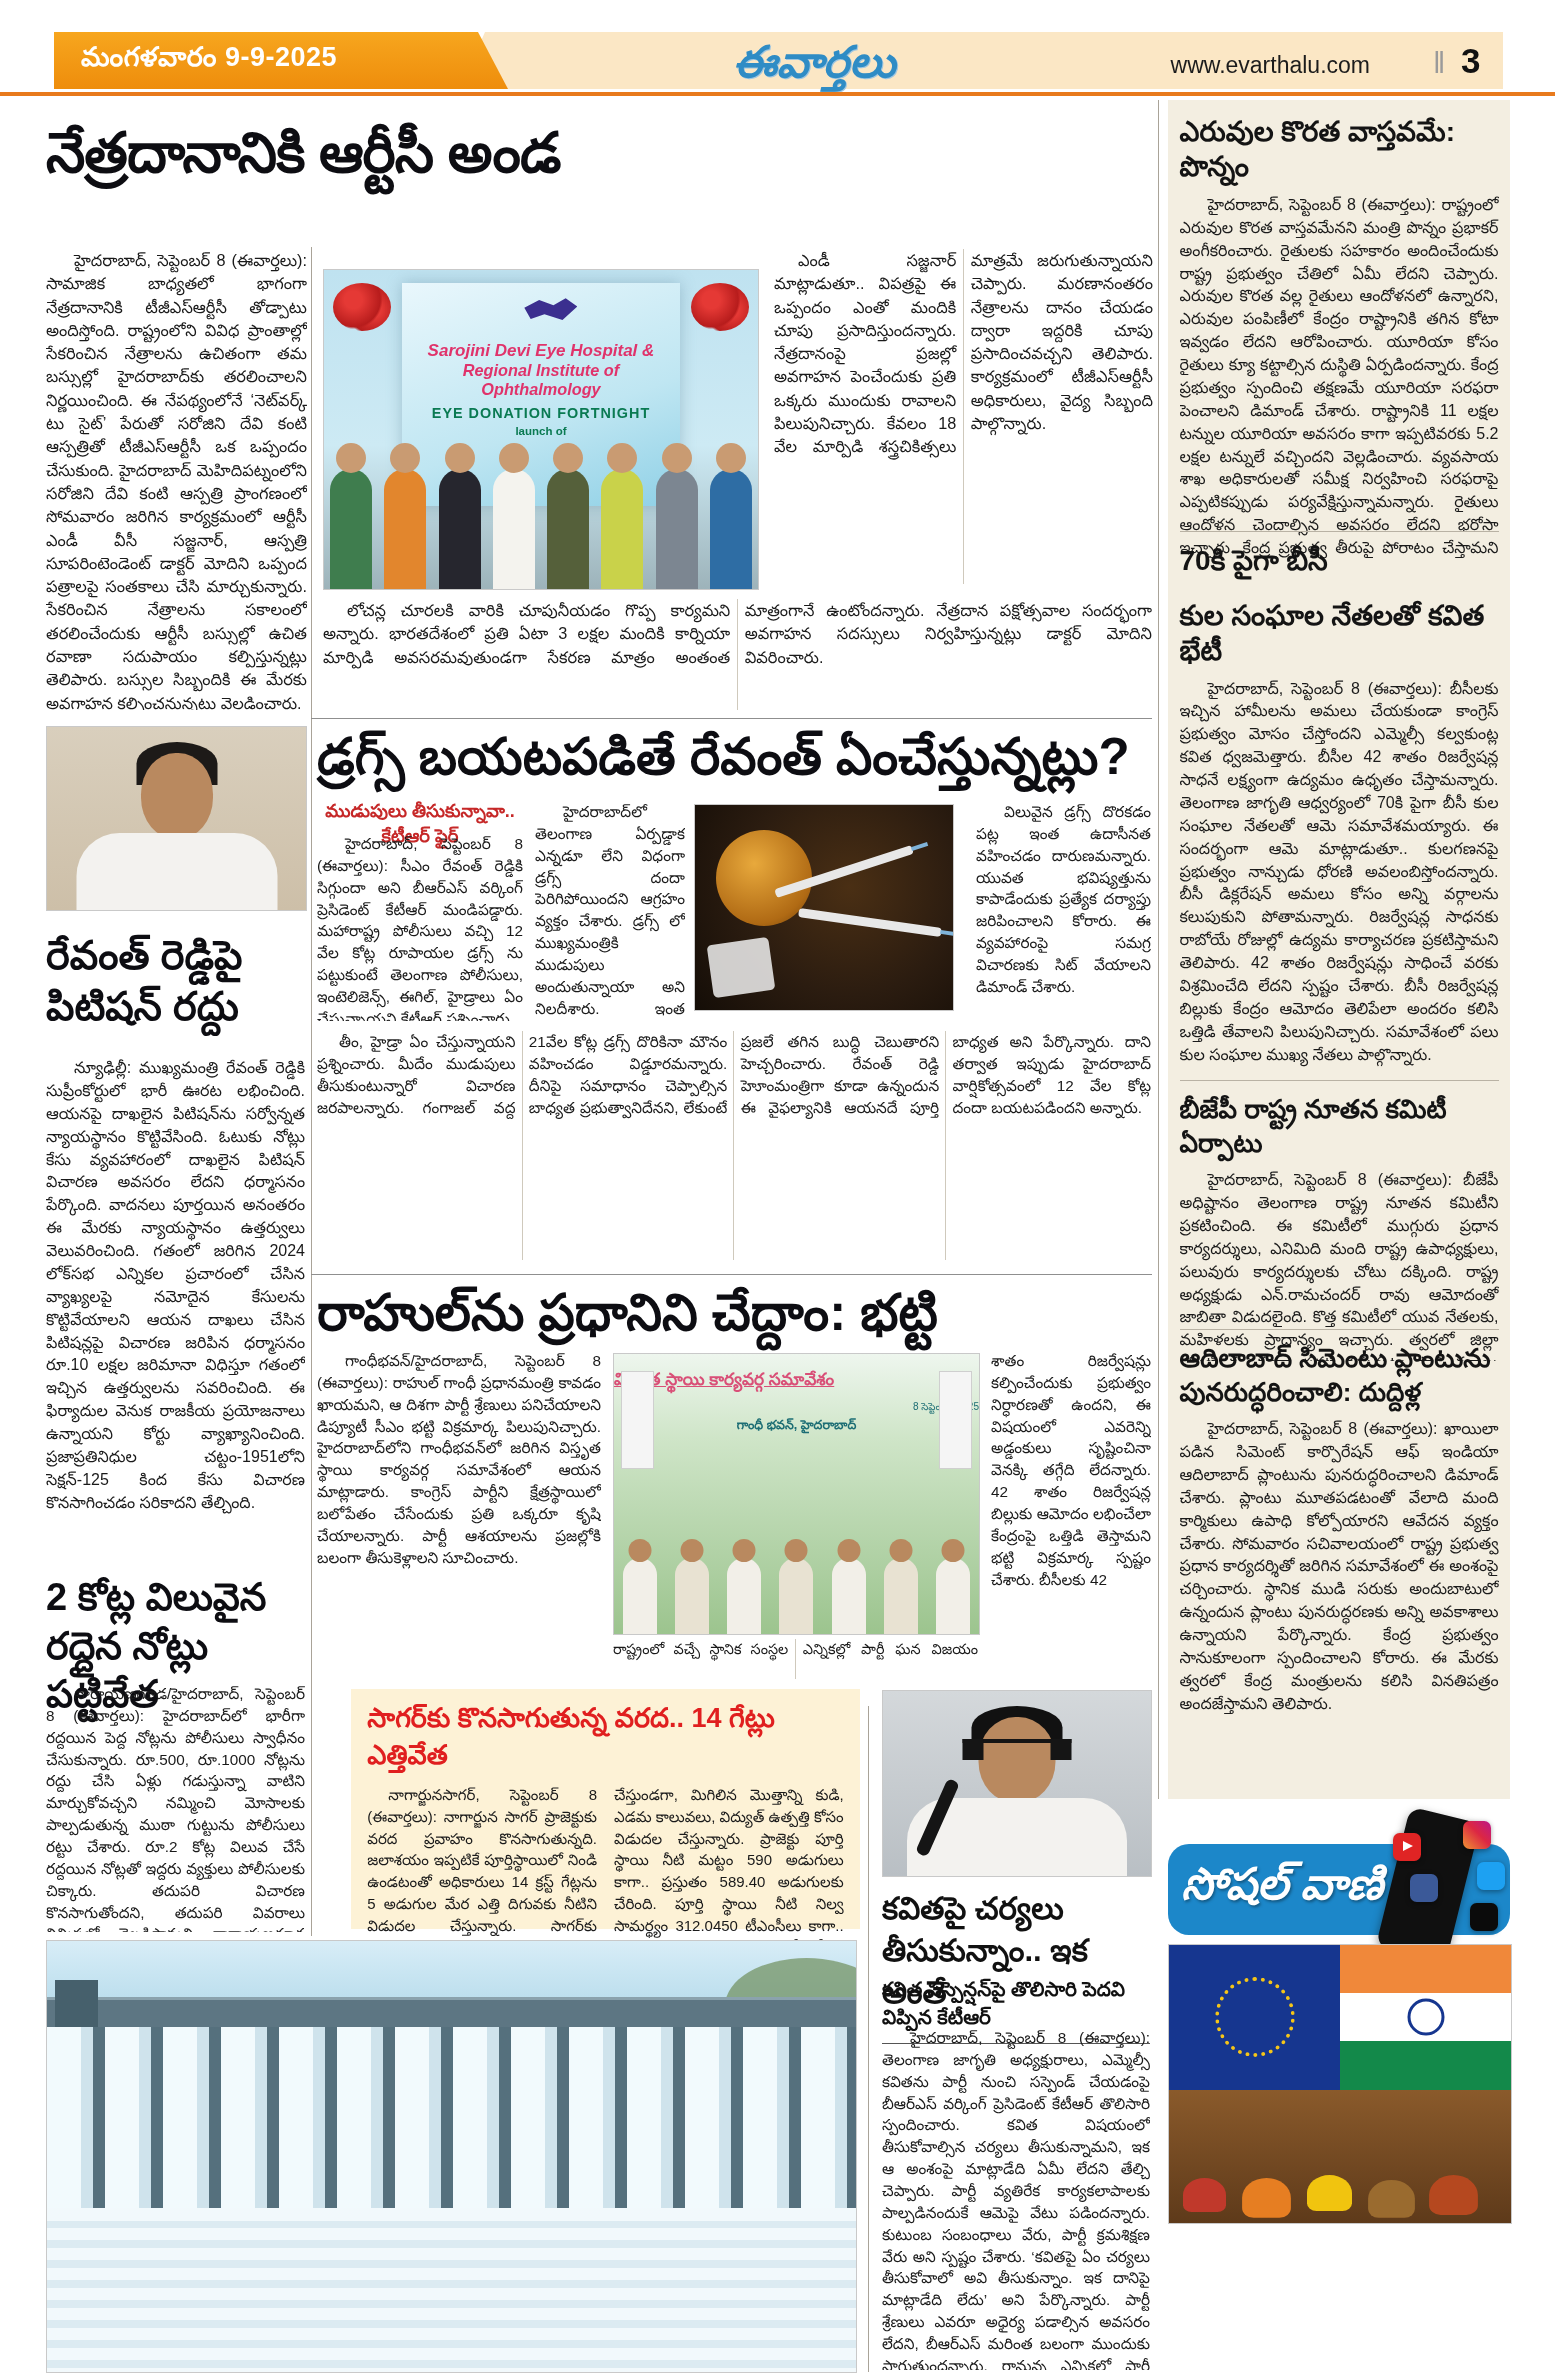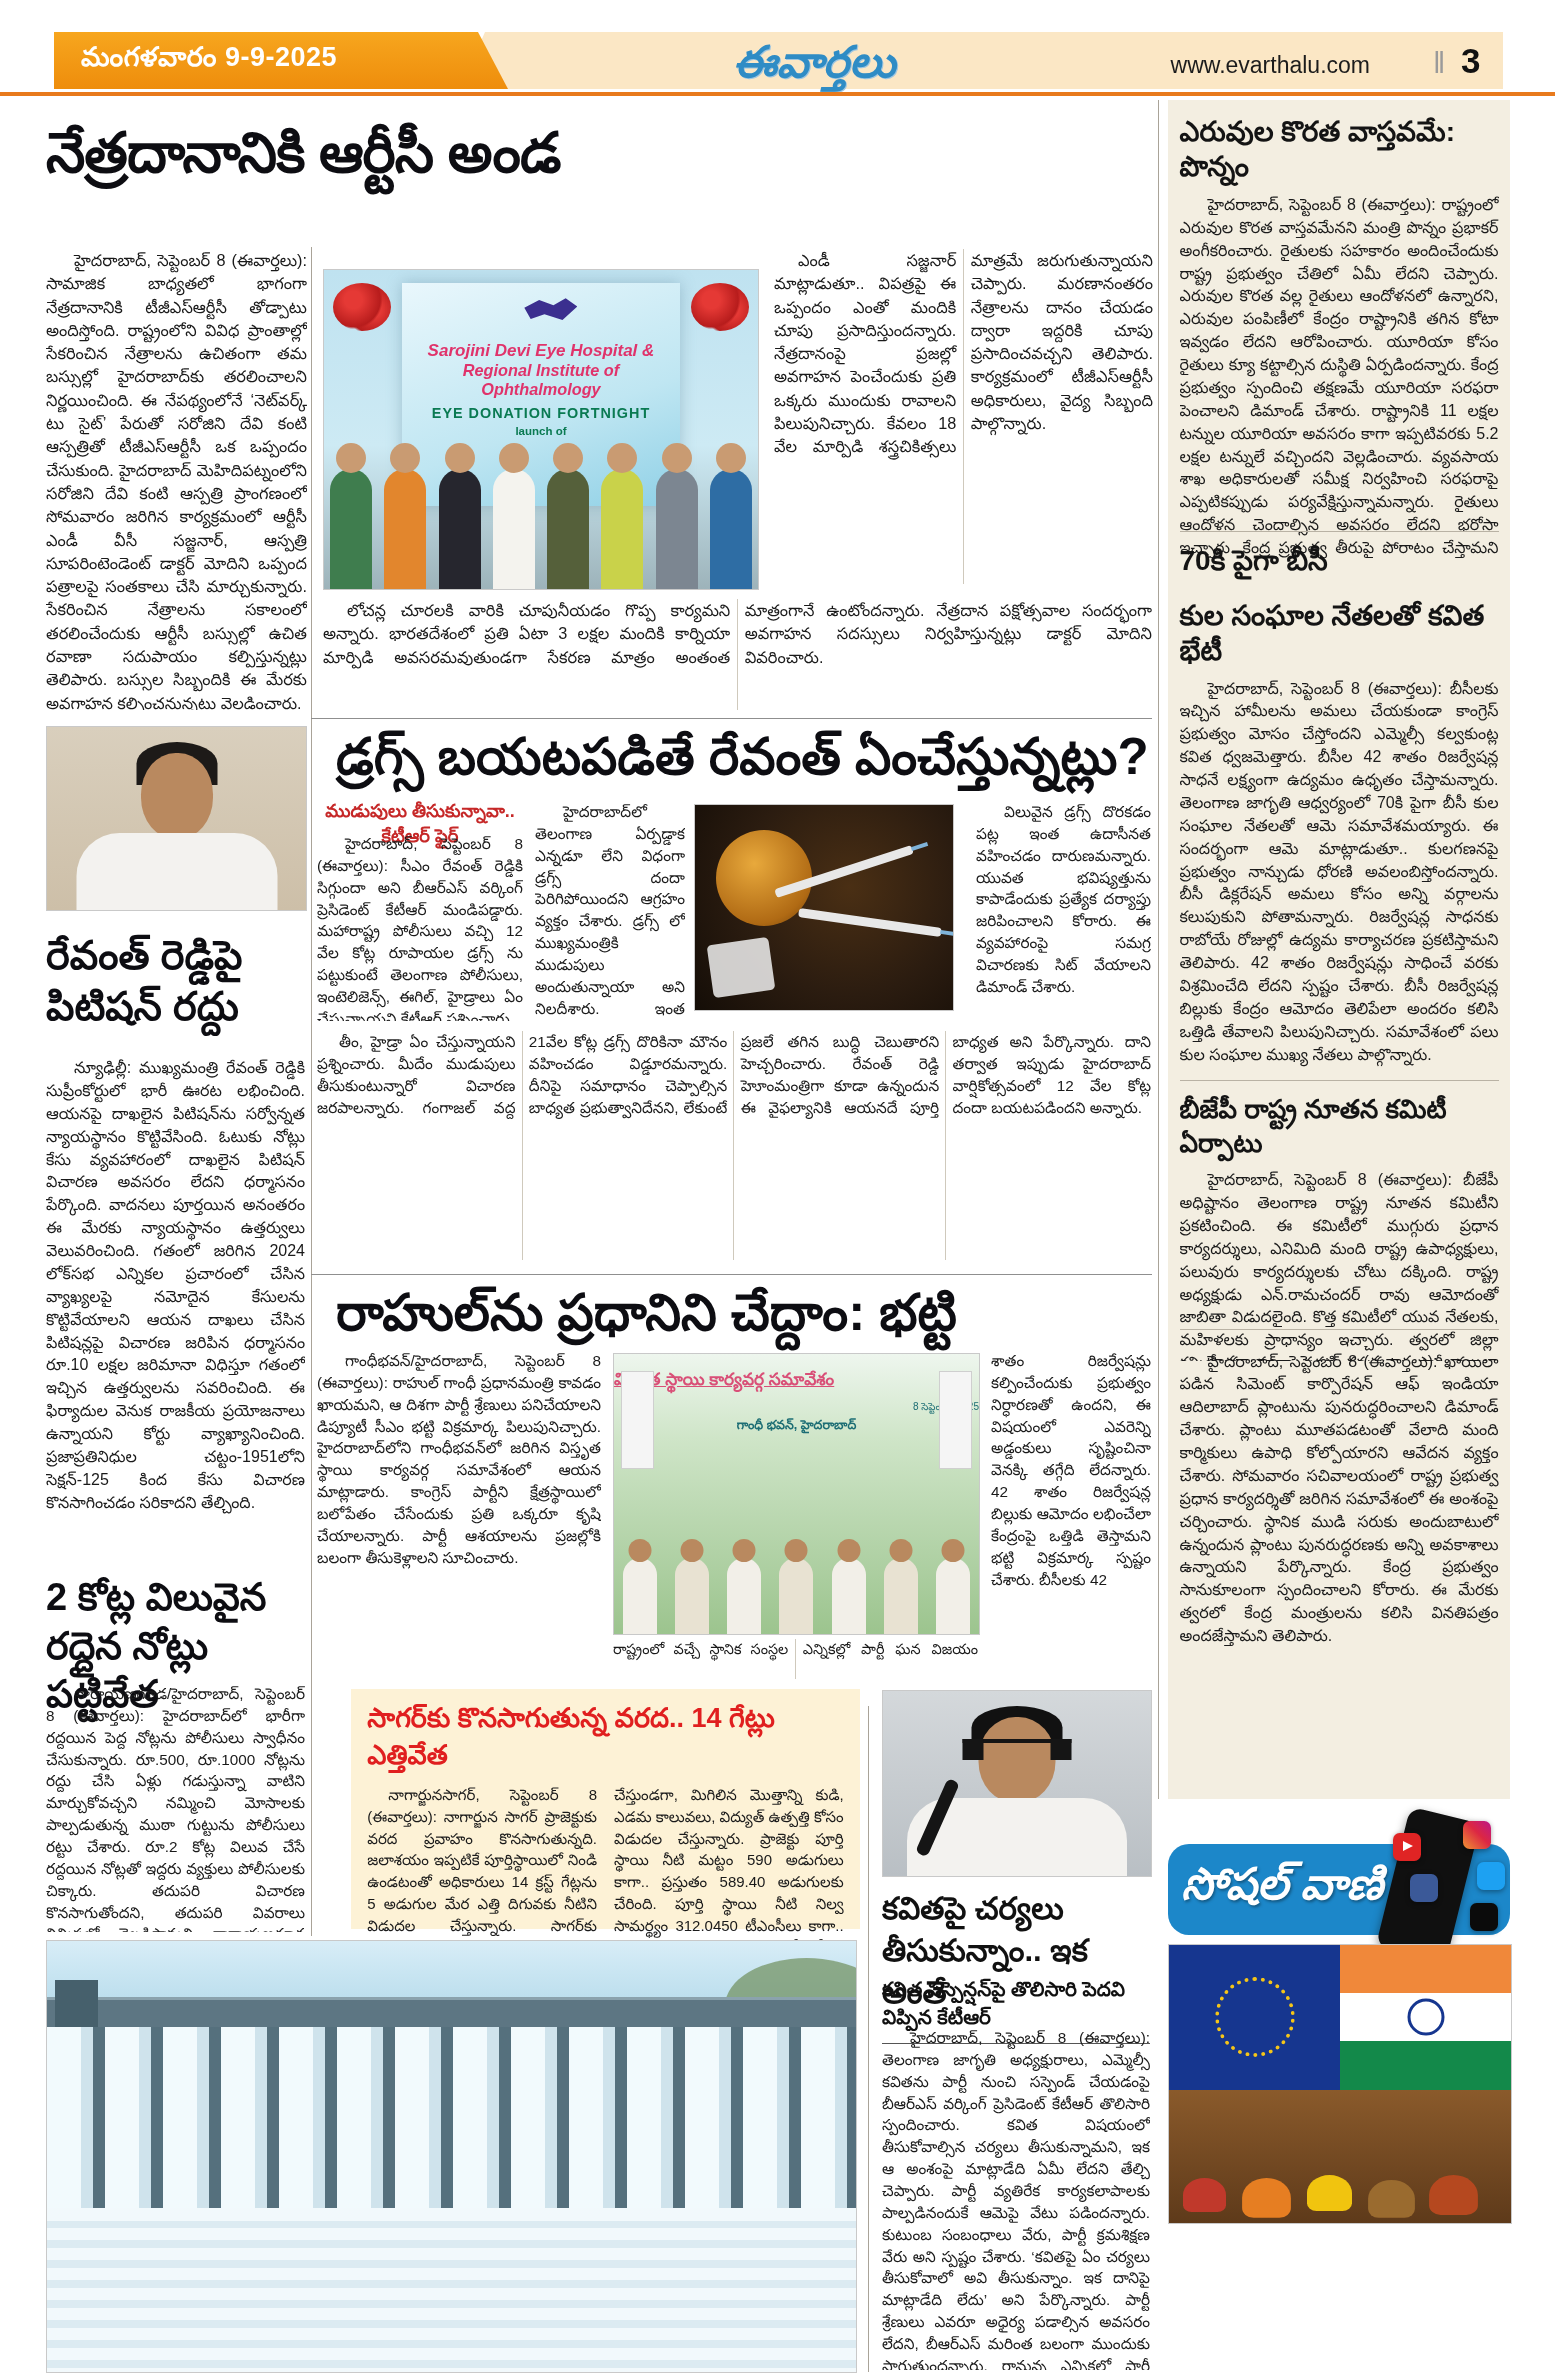--- a/index.html
+++ b/index.html
@@ -11,21 +11,21 @@
   .bar-orange{background:linear-gradient(#f7a61e,#ee8d0c);clip-path:polygon(0 0,calc(100% - 30px) 0,100% 100%,0 100%);
               display:flex;align-items:center;padding-left:27px;}
   .date-txt{font-size:27px;font-weight:bold;color:#ffffff;letter-spacing:0.5px;}
   .logo-txt{font-size:44px;font-weight:bold;font-style:italic;color:#2f8cc5;text-shadow:1px 1.4px 0 #9fc6e0;}
   .url-txt{font-size:23px;color:#1c1c1c;}
   .pgsep{font-size:30px;color:#9a9a9a;}
   .pgnum{font-size:35px;font-weight:bold;color:#111;}
   .orange-rule{background:#e87a1c;}
   
   .h-main{font-size:56px;line-height:1.04;font-weight:800;color:#0d0d12;letter-spacing:-1px;}
-  .h-sec{font-size:51px;line-height:1.05;font-weight:800;color:#0d0d12;margin-left:19px;}
+  .h-sec{font-size:51px;line-height:1.05;font-weight:800;color:#0d0d12;}
   .h-left{font-size:40px;line-height:1.28;font-weight:800;color:#0d0d12;}
   .h-rc{font-size:28px;line-height:1.25;font-weight:800;color:#141414;}
   .h-rc-sm{font-size:26px;line-height:1.3;font-weight:800;color:#141414;}
   .h-red{font-size:27px;font-weight:800;color:#e01f1f;}
   .h-ktr{font-size:31px;line-height:1.35;font-weight:800;color:#111;}
   .sub-ktr{font-size:20px;font-weight:800;color:#111;border-bottom:1.4px solid #555;padding-bottom:8.6px;}
   .kicker{font-size:18px;font-weight:800;color:#c62828;text-align:center;}
   .body-t{font-size:16.3px;line-height:1.43;text-align:justify;color:#1a1a1a;overflow:hidden;text-indent:28px;}
   .body-s{font-size:15px;line-height:1.45;text-align:justify;color:#1a1a1a;overflow:hidden;text-indent:24px;}
   .cols2{column-count:2;column-gap:14.4px;column-rule:0.5px solid #cfc9bc;}
@@ -179,20 +179,21 @@
     </div>
     <div class="abs rc-rule" style="left:11.5px;top:980px;width:319px;"></div>
 
     <div class="abs" style="left:11.5px;top:993px;width:319px;">
       <div class="h-rc-sm">బీజేపీ రాష్ట్ర నూతన కమిటీ ఏర్పాటు</div>
       <div class="body-t" style="height:192px;margin-top:8.6px;font-size:16px;">హైదరాబాద్, సెప్టెంబర్ 8 (ఈవార్తలు): బీజేపీ అధిష్టానం తెలంగాణ రాష్ట్ర నూతన కమిటీని ప్రకటించింది. ఈ కమిటీలో ముగ్గురు ప్రధాన కార్యదర్శులు, ఎనిమిది మంది రాష్ట్ర ఉపాధ్యక్షులు, పలువురు కార్యదర్శులకు చోటు దక్కింది. రాష్ట్ర అధ్యక్షుడు ఎన్.రామచందర్ రావు ఆమోదంతో జాబితా విడుదలైంది. కొత్త కమిటీలో యువ నేతలకు, మహిళలకు ప్రాధాన్యం ఇచ్చారు. త్వరలో జిల్లా కమిటీలను కూడా ప్రకటించనున్నట్లు పార్టీ వర్గాలు తెలిపాయి.</div>
     </div>
     <div class="abs rc-rule" style="left:11.5px;top:1229px;width:319px;"></div>
 
     <div class="abs" style="left:11.5px;top:1242px;width:319px;">
+      <div class="h-rc-sm">ఆదిలాబాద్ సిమెంటు ప్లాంటును పునరుద్ధరించాలి: దుద్దిళ్ల</div>
       <div class="body-t" style="height:316px;margin-top:8.6px;font-size:16px;">హైదరాబాద్, సెప్టెంబర్ 8 (ఈవార్తలు): ఖాయిలా పడిన సిమెంట్ కార్పొరేషన్ ఆఫ్ ఇండియా ఆదిలాబాద్ ప్లాంటును పునరుద్ధరించాలని డిమాండ్ చేశారు. ప్లాంటు మూతపడటంతో వేలాది మంది కార్మికులు ఉపాధి కోల్పోయారని ఆవేదన వ్యక్తం చేశారు. సోమవారం సచివాలయంలో రాష్ట్ర ప్రభుత్వ ప్రధాన కార్యదర్శితో జరిగిన సమావేశంలో ఈ అంశంపై చర్చించారు. స్థానిక ముడి సరుకు అందుబాటులో ఉన్నందున ప్లాంటు పునరుద్ధరణకు అన్ని అవకాశాలు ఉన్నాయని పేర్కొన్నారు. కేంద్ర ప్రభుత్వం సానుకూలంగా స్పందించాలని కోరారు. ఈ మేరకు త్వరలో కేంద్ర మంత్రులను కలిసి వినతిపత్రం అందజేస్తామని తెలిపారు.</div>
     </div>
   </div>
 
   <div class="abs hrule" style="left:311px;top:718px;width:841px;"></div>
   <div class="abs h-sec" style="left:317px;top:730px;width:834px;">డ్రగ్స్ బయటపడితే రేవంత్ ఏంచేస్తున్నట్లు?</div>
   <div class="abs kicker" style="left:317px;top:801px;width:206px;">ముడుపులు తీసుకున్నావా.. కేటీఆర్ ఫైర్</div>
   <div class="abs body-t" style="left:317px;top:833px;width:206px;height:188px;font-size:15.3px;">హైదరాబాద్, సెప్టెంబర్ 8 (ఈవార్తలు): సీఎం రేవంత్ రెడ్డికి సిగ్గుందా అని బీఆర్ఎస్ వర్కింగ్ ప్రెసిడెంట్ కేటీఆర్ మండిపడ్డారు. మహారాష్ట్ర పోలీసులు వచ్చి 12 వేల కోట్ల రూపాయల డ్రగ్స్ ను పట్టుకుంటే తెలంగాణ పోలీసులు, ఇంటెలిజెన్స్, ఈగిల్, హైడ్రాలు ఏం చేస్తున్నాయని కేటీఆర్ ప్రశ్నించారు.</div>
   <div class="abs body-t" style="left:535px;top:801px;width:150px;height:219px;font-size:15.3px;">హైదరాబాద్‌లో తెలంగాణ ఏర్పడ్డాక ఎన్నడూ లేని విధంగా డ్రగ్స్ దందా పెరిగిపోయిందని ఆగ్రహం వ్యక్తం చేశారు. డ్రగ్స్ లో ముఖ్యమంత్రికి ముడుపులు అందుతున్నాయా అని నిలదీశారు. ఇంత సమాచారం ఉన్నా చర్యలు తీసుకోకపోవడం వెనుక ఎవరి హస్తం ఉందో చెప్పాలని డిమాండ్ చేశారు.</div>
   <div class="abs ph drugs-ph" style="left:694px;top:804px;width:258px;height:205px;">

